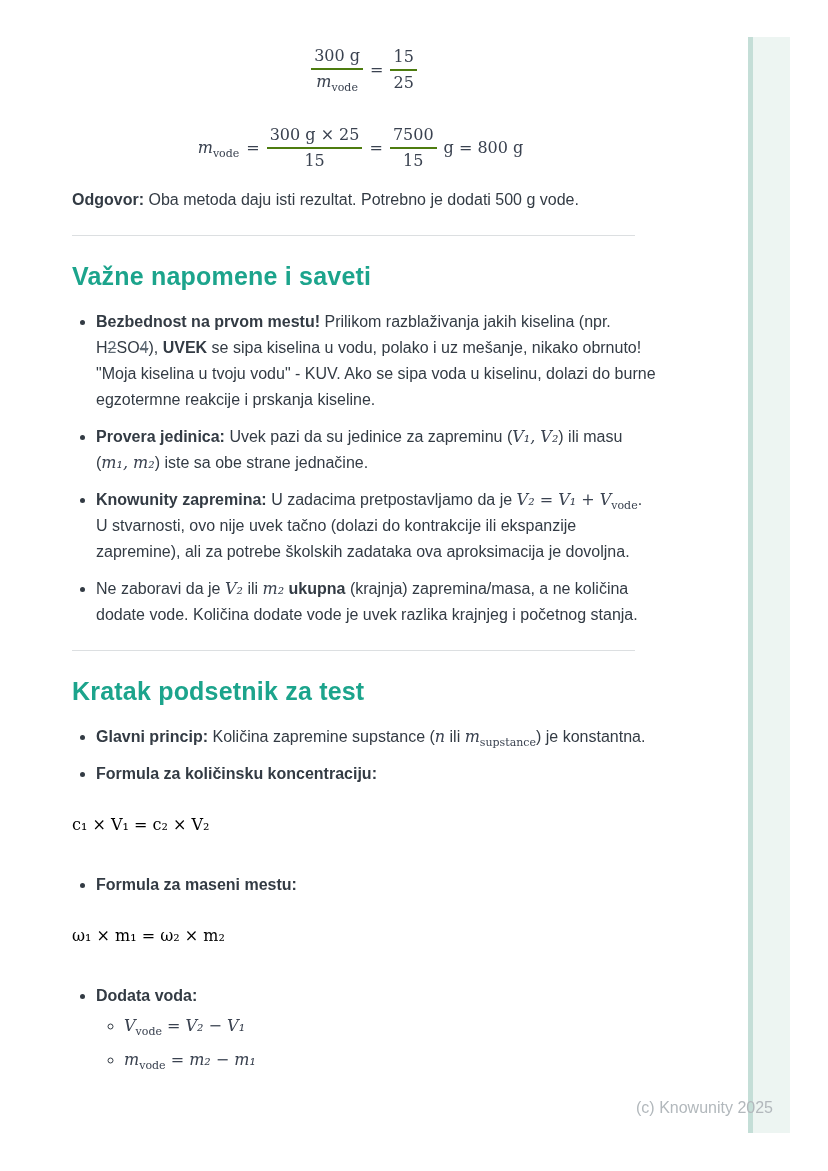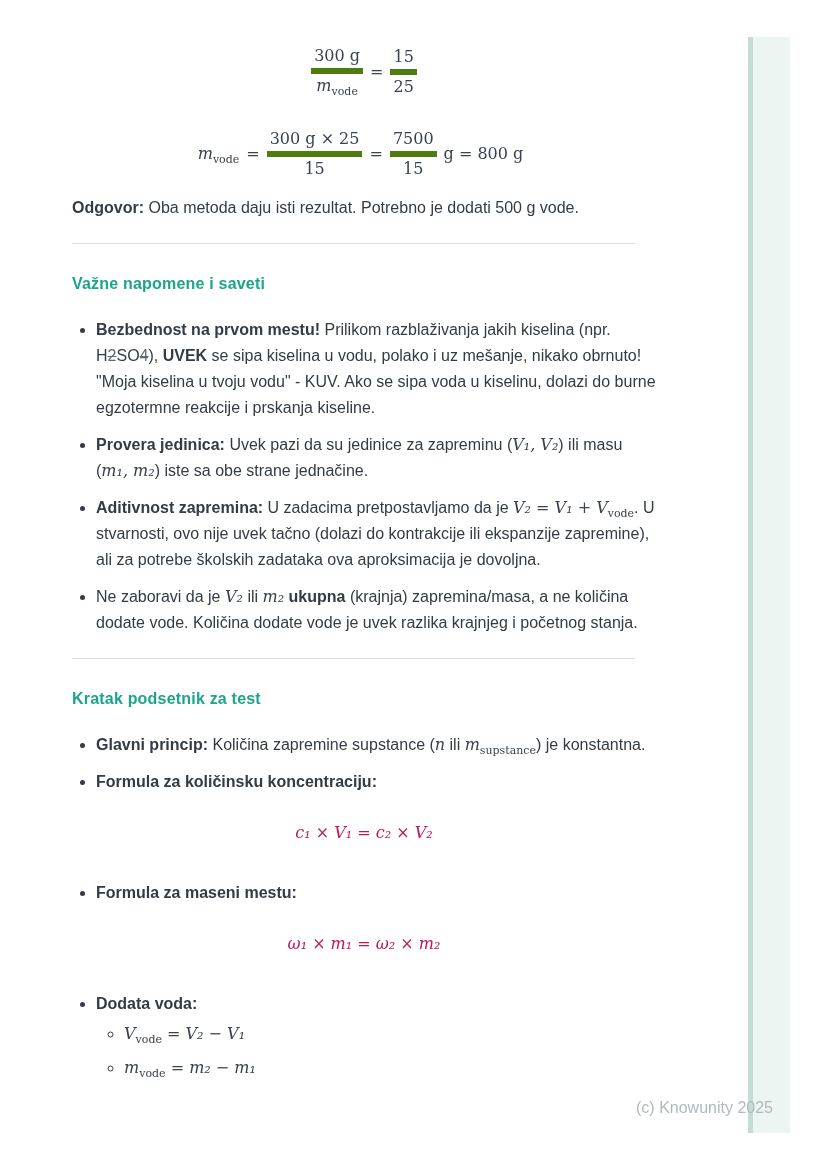--- a/index.html
+++ b/index.html
@@ -35,53 +35,53 @@
     font-family: "DejaVu Serif", serif;
     font-style: normal; font-size: 11px; line-height: 1;
   }
   .formula-block {
     display: flex; justify-content: center; align-items: center;
     font-family: "DejaVu Serif", serif; color: #3a4250;
     font-size: 16px; line-height: 20px;
   }
   .formula-block .gap { padding: 0 7px; }
   .frac { display: inline-block; text-align: center; vertical-align: middle; }
-  .frac .num { display: block; padding: 0 3px 2px; border-bottom: 6px solid #4d7c0f; }
+  .frac .num { display: block; padding: 0 3px 2px; border-bottom: 2px solid #4d7c0f; }
   .frac .den { display: block; padding: 2px 3px 0; }
   .f1 { padding-top: 46px; }
   .f2 { padding-top: 32px; }
 
   .answer { }
   .answer b { font-weight: 700; }
 
   hr.rule {
     border: none; border-top: 1px solid #dcdfe1;
     width: 563px; margin: 22px 0 0 0;
   }
 
   h2.section-title {
-    color: #1ca48c; font-size: 16px; line-height: 30px;
+    color: #1ca48c; font-size: 25px; line-height: 30px;
     font-weight: 700; margin: 25px 0 0 0;
     letter-spacing: 0.2px;
   }
 
   ul.bullets { margin: 18px 0 0 0; padding: 0 0 0 24px; }
   ul.bullets > li { margin: 0 0 11px 0; }
   ul.bullets > li:last-child { margin-bottom: 0; }
   ul.subbullets { list-style: circle; margin: 4px 0 0 0; padding: 0 0 0 28px; }
   ul.subbullets > li { margin: 0 0 8px 0; }
 
   b.lead { font-weight: 700; }
   s.strike { color: #5f6a74; }
 
   .li-formula {
     width: 584px; margin-left: -24px;
-    text-align: center;
-    font-family: "DejaVu Serif", serif; font-style: italic;
-    color: #be185d; font-size: 16px;
+    text-align: left;
+    font-family: "DejaVu Serif", serif; 
+    color: #000000; font-size: 16px;
     padding: 25px 0 23px 0;
   }
 
   .footer {
     position: absolute; top: 1100px; right: 55px;
     font-size: 16px; line-height: 16px;
     color: #b2b8bc; z-index: 3;
   }
 </style>
 </head>
@@ -124,21 +124,21 @@
 
     <hr class="rule">
 
     <h2 class="section-title">Važne napomene i saveti</h2>
 
     <ul class="bullets">
       <li><b class="lead">Bezbednost na prvom mestu!</b><span> Prilikom razblaživanja jakih kiselina (npr. H</span><s class="strike">2</s><span>SO</span><s class="strike">4</s><span>), </span><b class="lead">UVEK</b><span> se sipa kiselina u vodu, polako i uz mešanje, nikako obrnuto! "Moja kiselina u tvoju vodu" - KUV. Ako se sipa voda u kiselinu, dolazi do burne egzotermne reakcije i prskanja kiseline.</span></li>
 
       <li><b class="lead">Provera jedinica:</b><span> Uvek pazi da su jedinice za zapreminu (</span><span class="mf">V₁, V₂</span><span>) ili masu (</span><span class="mf">m₁, m₂</span><span>) iste sa obe strane jednačine.</span></li>
 
-      <li><b class="lead">Aditivnost zapremina:</b><span> U zadacima pretpostavljamo da je </span><span class="mf"><span>V₂ = V₁ + V</span><sub class="msub">vode</sub></span><span>. U stvarnosti, ovo nije uvek tačno (dolazi do kontrakcije ili ekspanzije zapremine), ali za potrebe školskih zadataka ova aproksimacija je dovoljna.</span></li>
+      <li><b class="lead">Knowunity zapremina:</b><span> U zadacima pretpostavljamo da je </span><span class="mf"><span>V₂ = V₁ + V</span><sub class="msub">vode</sub></span><span>. U stvarnosti, ovo nije uvek tačno (dolazi do kontrakcije ili ekspanzije zapremine), ali za potrebe školskih zadataka ova aproksimacija je dovoljna.</span></li>
 
       <li><span>Ne zaboravi da je </span><span class="mf">V₂</span><span> ili </span><span class="mf">m₂</span><b class="lead"> ukupna</b><span> (krajnja) zapremina/masa, a ne količina dodate vode. Količina dodate vode je uvek razlika krajnjeg i početnog stanja.</span></li>
     </ul>
 
     <hr class="rule">
 
     <h2 class="section-title">Kratak podsetnik za test</h2>
 
     <ul class="bullets">
       <li><b class="lead">Glavni princip:</b><span> Količina zapremine supstance (</span><span class="mf">n</span><span> ili </span><span class="mf"><span>m</span><sub class="msub">supstance</sub></span><span>) je konstantna.</span></li>

